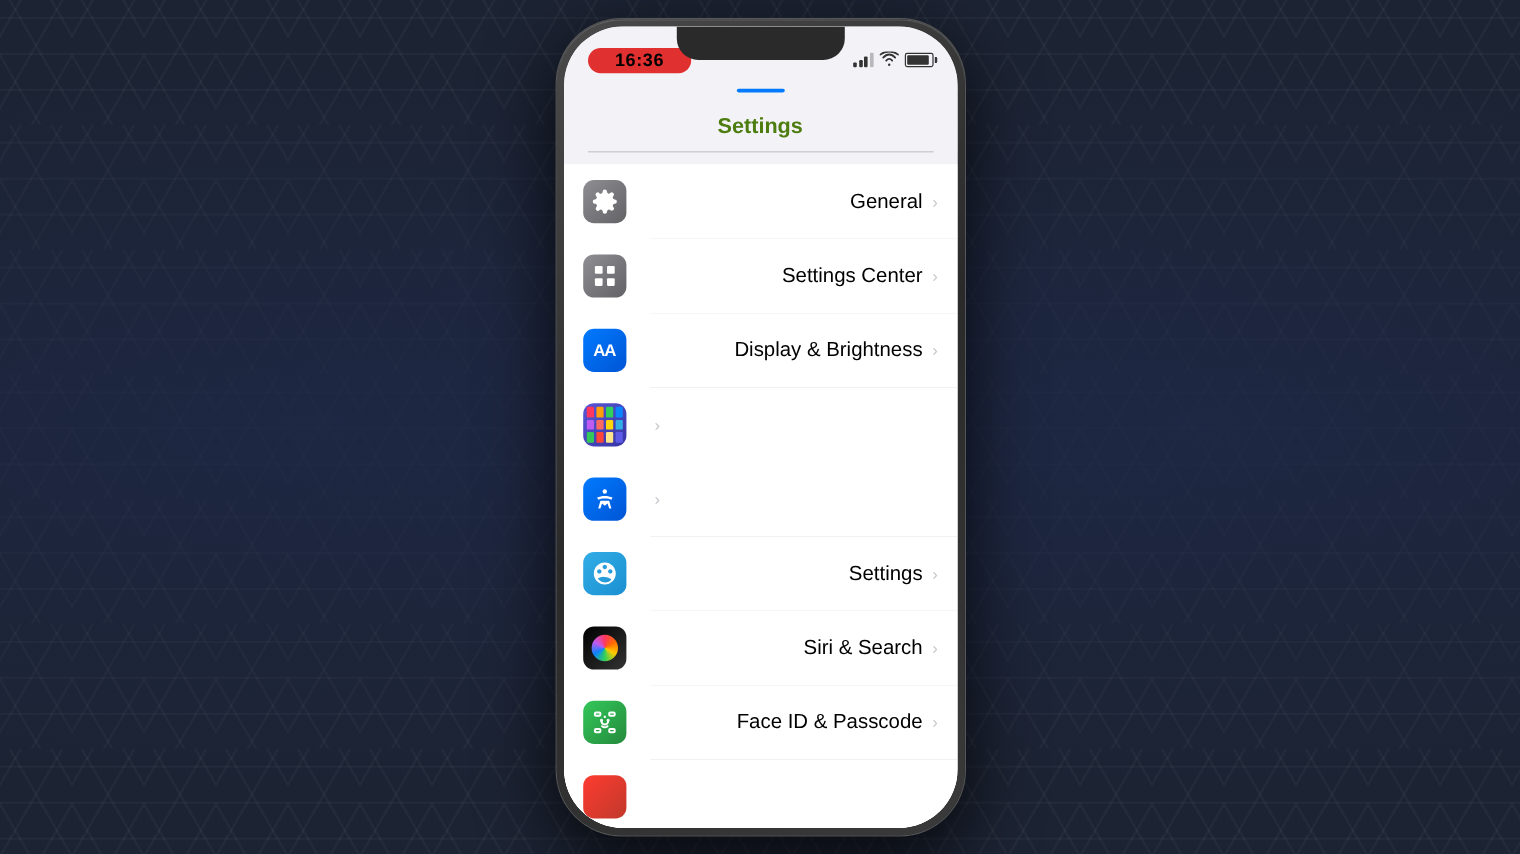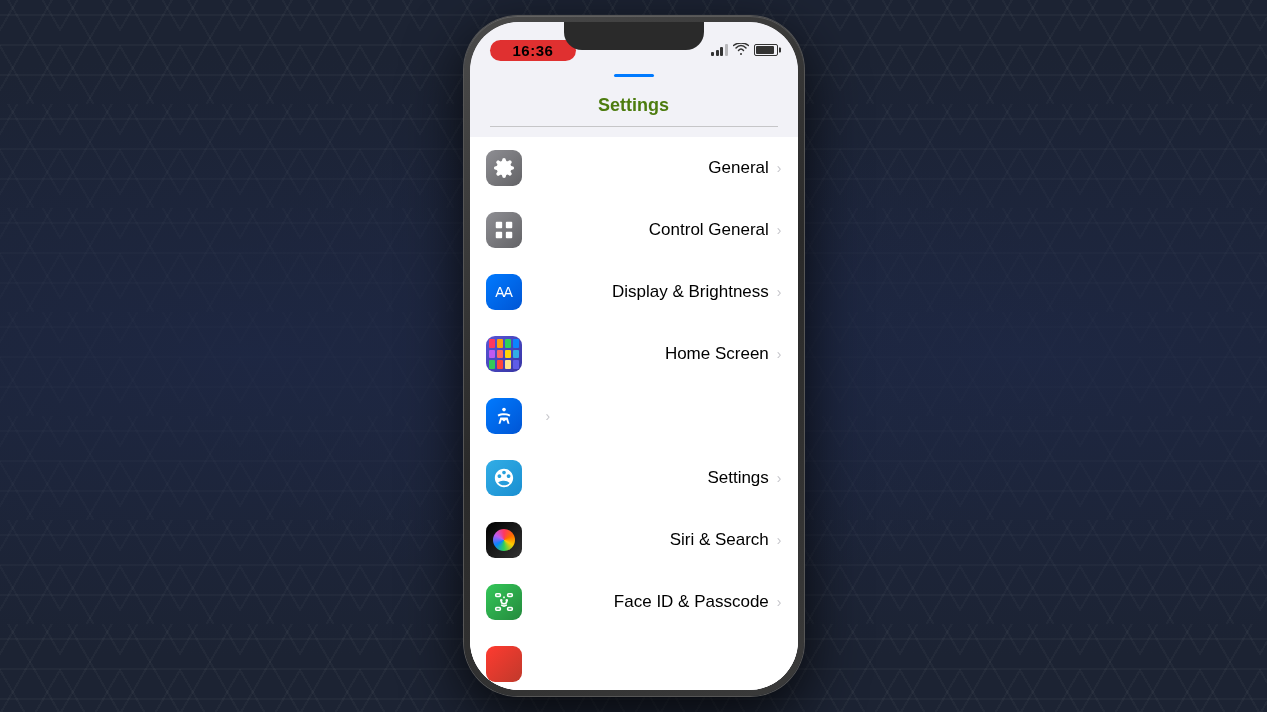--- a/index.html
+++ b/index.html
@@ -424,27 +424,27 @@
 
             <div class="settings-item">
               <div class="item-icon icon-control">
                 <svg class="icon-svg" viewBox="0 0 24 24">
                   <rect x="3" y="3" width="7" height="7" rx="1"></rect>
                   <rect x="14" y="3" width="7" height="7" rx="1"></rect>
                   <rect x="3" y="14" width="7" height="7" rx="1"></rect>
                   <rect x="14" y="14" width="7" height="7" rx="1"></rect>
                 </svg>
               </div>
-              <span class="item-label">Control General</span>
+              <span class="item-label">Settings Center</span>
               <span class="chevron">›</span>
             </div>
 
             <div class="settings-item">
               <div class="item-icon icon-display">
-                <span style="color:white; font-size:14px; font-weight:400; letter-spacing:-1px;">AA</span>
+                <span style="color:white; font-size:14px; font-weight:700; letter-spacing:-1px;">AA</span>
               </div>
               <span class="item-label">Display &amp; Brightness</span>
               <span class="chevron">›</span>
             </div>
 
             <div class="settings-item">
               <div class="item-icon icon-homescreen">
                 <div class="homescreen-grid">
                   <div class="grid-dot" style="background:#ff375f;"></div>
                   <div class="grid-dot" style="background:#ff9f0a;"></div>
@@ -453,21 +453,20 @@
                   <div class="grid-dot" style="background:#bf5af2;"></div>
                   <div class="grid-dot" style="background:#ff6961;"></div>
                   <div class="grid-dot" style="background:#ffd60a;"></div>
                   <div class="grid-dot" style="background:#32ade6;"></div>
                   <div class="grid-dot" style="background:#34c759;"></div>
                   <div class="grid-dot" style="background:#ff453a;"></div>
                   <div class="grid-dot" style="background:#ffe58a;"></div>
                   <div class="grid-dot" style="background:#5e5ce6;"></div>
                 </div>
               </div>
-              <span class="item-label">Home Screen</span>
               <span class="chevron">›</span>
             </div>
 
             <div class="settings-item">
               <div class="item-icon icon-accessibility">
                 <svg class="icon-svg" viewBox="0 0 24 24">
                   <circle cx="12" cy="5" r="2"></circle>
                   <path d="M12 9c-2.5 0-5 .5-7 1.5l1 2c1.5-.7 3.5-1.2 6-1.2s4.5.5 6 1.2l1-2C17 9.5 14.5 9 12 9z"></path>
                   <path d="M8 13.5l-2 7h2l1.5-4.5L12 18l2.5-2 1.5 4.5h2l-2-7"></path>
                 </svg>

